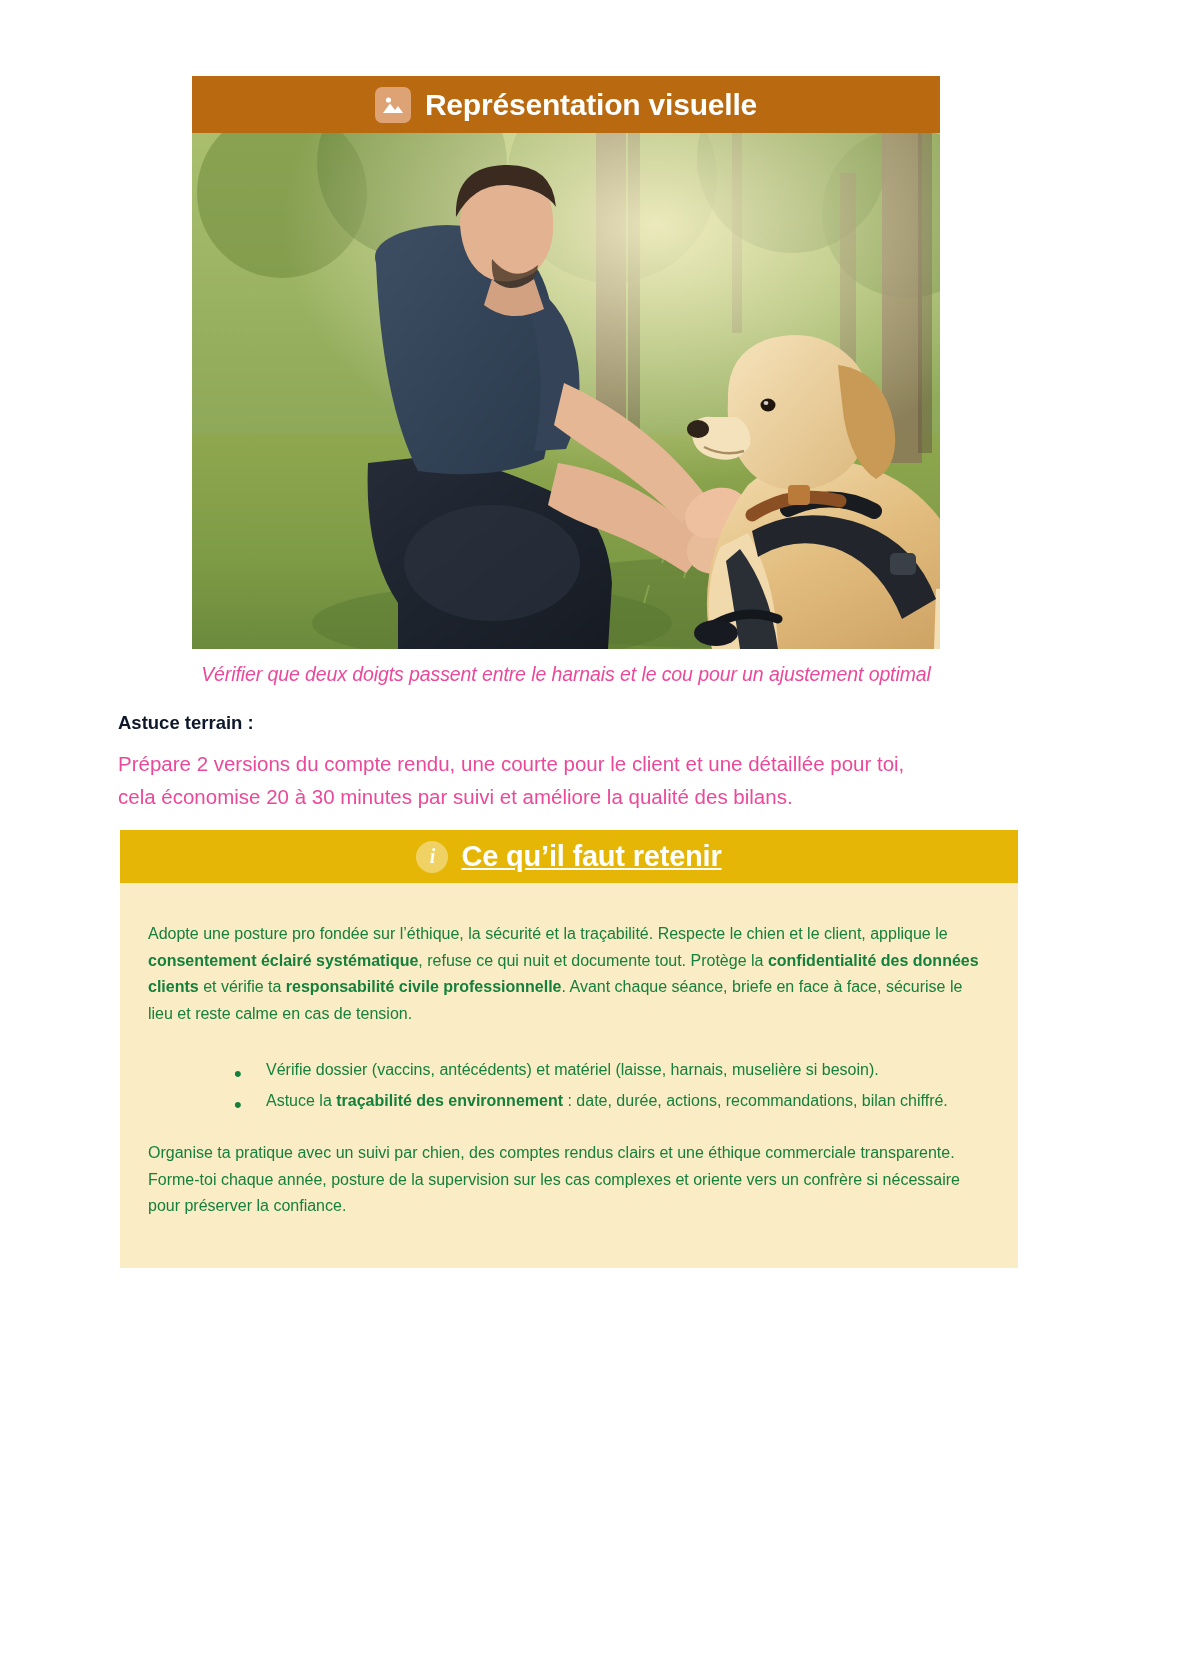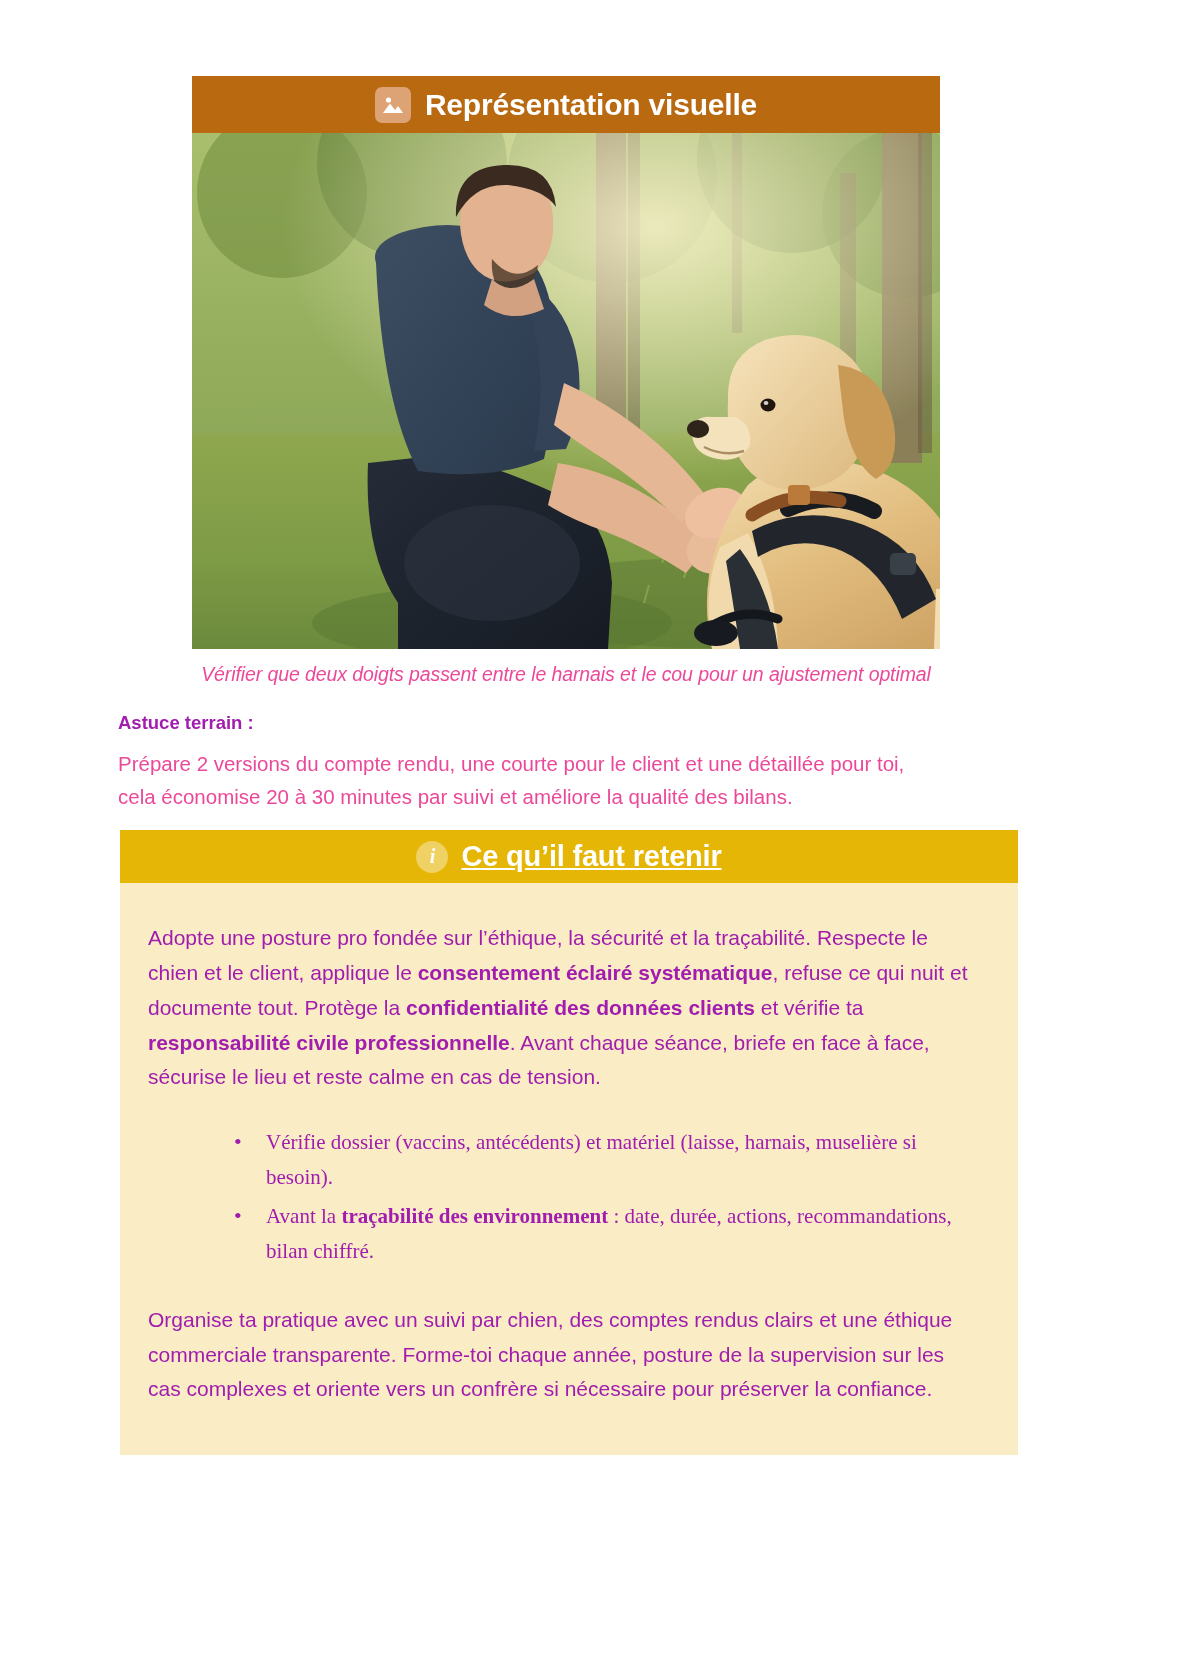--- a/index.html
+++ b/index.html
@@ -84,21 +84,21 @@
 
   
   .astuce {
     position: absolute;
     left: 118px;
     top: 712px;
     width: 900px;
   }
 
   .astuce-label {
-    color: #a21caf;
+    color: #0f172a;
     font-weight: bold;
     font-size: 18.5px;
     margin-bottom: 13px;
   }
 
   .astuce-body {
     font-size: 20.5px;
     line-height: 1.62;
     color: #ec4899;
   }
@@ -141,34 +141,33 @@
     font-size: 29px;
     font-weight: bold;
     letter-spacing: -0.2px;
     white-space: nowrap;
     text-decoration: underline;
   }
 
   .retenir-body {
     background: #faecc4;
     padding: 38px 36px 48px 28px;
-    font-size: 21px;
+    font-size: 16px;
     line-height: 1.66;
-    color: #a21caf;
+    color: #15803d;
   }
 
   .retenir-body p { margin: 0; }
 
   .retenir-body .para-intro { margin-bottom: 30px; }
 
   .retenir-body ul {
-    margin: 0 0 34px 0;
+    margin: 0 0 26px 0;
     padding-left: 118px;
     list-style: none;
-    font-family: Liberation Serif, serif;
   }
 
   .retenir-body li {
     position: relative;
     margin-bottom: 4px;
     padding-left: 0;
   }
 
   .retenir-body li::before {
     content: "\2022";
@@ -343,20 +342,20 @@
     </div>
 
     <div class="retenir-body">
 
       <p class="para-intro">
         <span>Adopte une posture pro fondée sur l’éthique, la sécurité et la traçabilité. Respecte le chien et le client, applique le </span><b>consentement éclairé systématique</b><span>, refuse ce qui nuit et documente tout. Protège la </span><b>confidentialité des données clients</b><span> et vérifie ta </span><b>responsabilité civile professionnelle</b><span>. Avant chaque séance, briefe en face à face, sécurise le lieu et reste calme en cas de tension.</span>
       </p>
 
       <ul>
         <li><span>Vérifie dossier (vaccins, antécédents) et matériel (laisse, harnais, muselière si besoin).</span><b></b><span></span></li>
-        <li><span>Avant la </span><b>traçabilité des environnement</b><span> : date, durée, actions, recommandations, bilan chiffré.</span></li>
+        <li><span>Astuce la </span><b>traçabilité des environnement</b><span> : date, durée, actions, recommandations, bilan chiffré.</span></li>
       </ul>
 
       <p>Organise ta pratique avec un suivi par chien, des comptes rendus clairs et une éthique commerciale transparente. Forme-toi chaque année, posture de la supervision sur les cas complexes et oriente vers un confrère si nécessaire pour préserver la confiance.</p>
     </div>
   </div>
 
 </div>
 
 </body></html>

